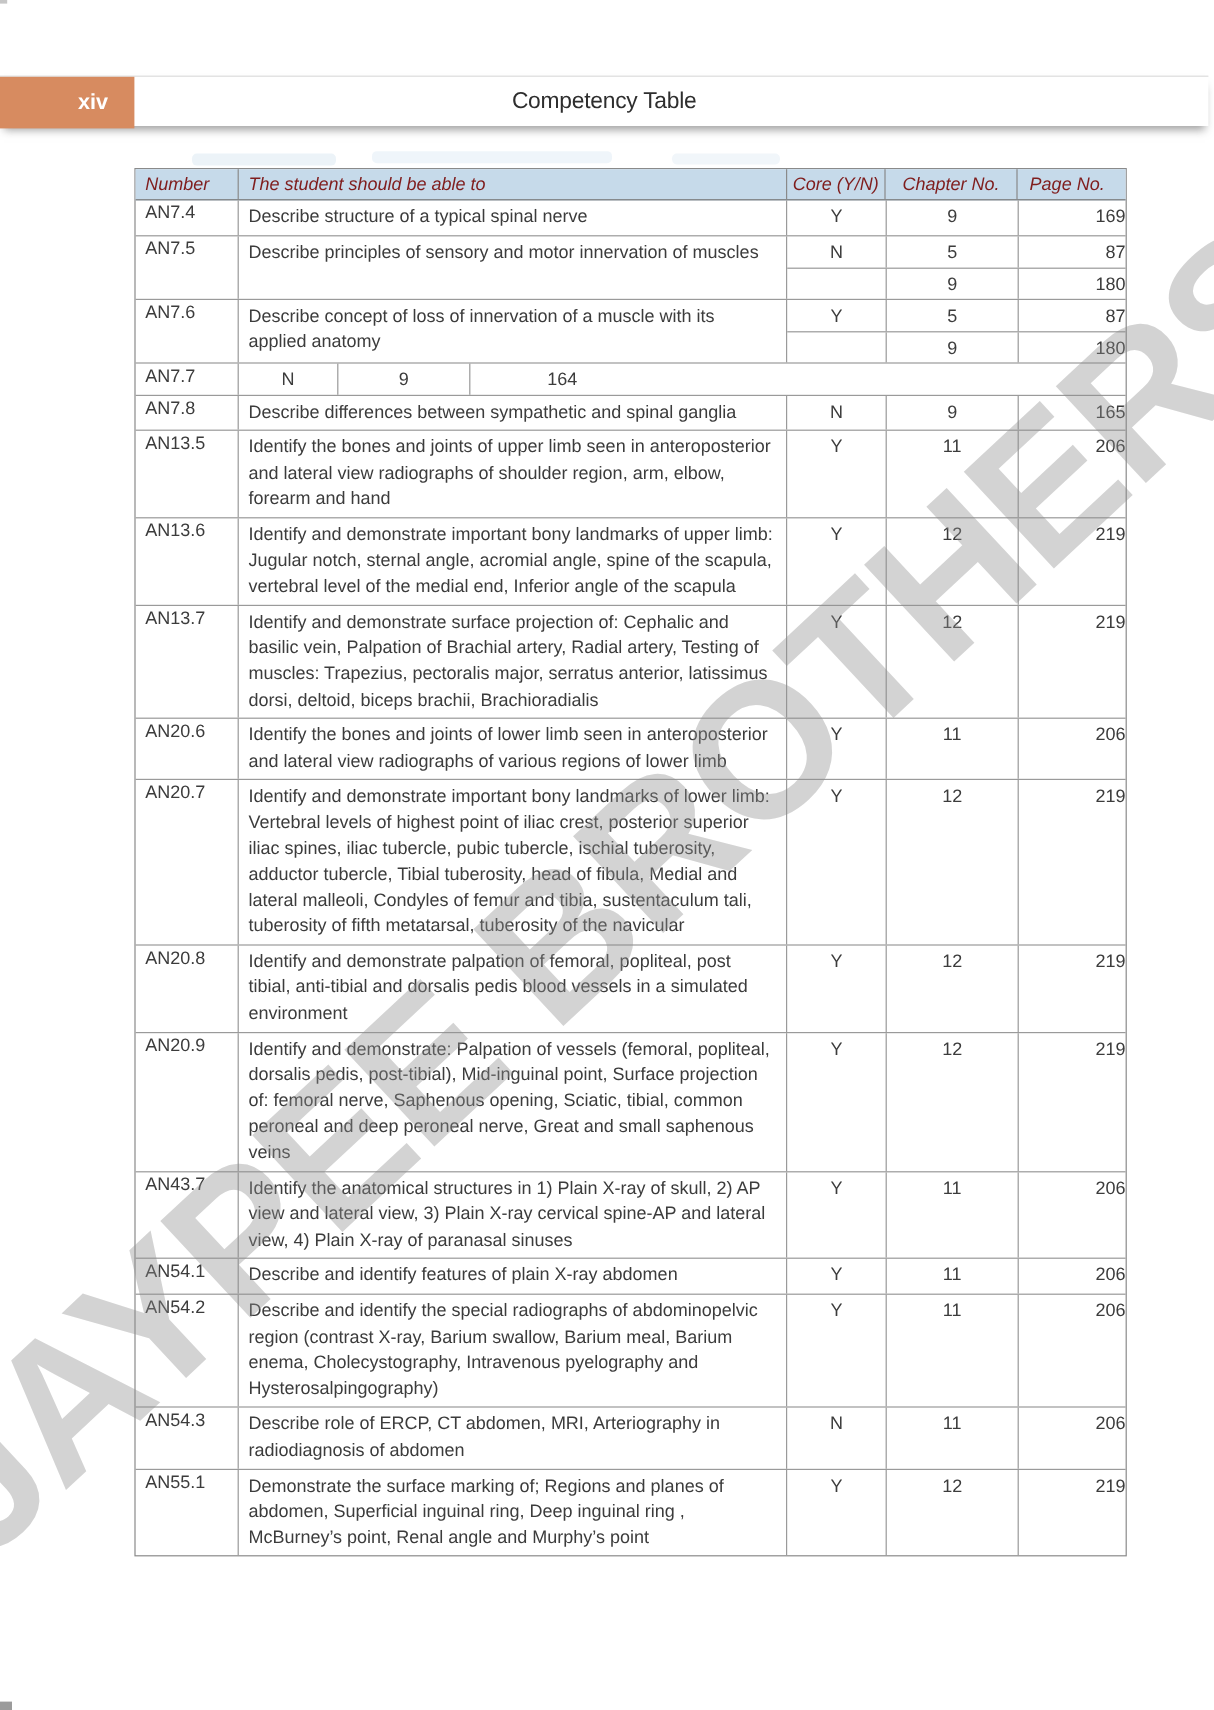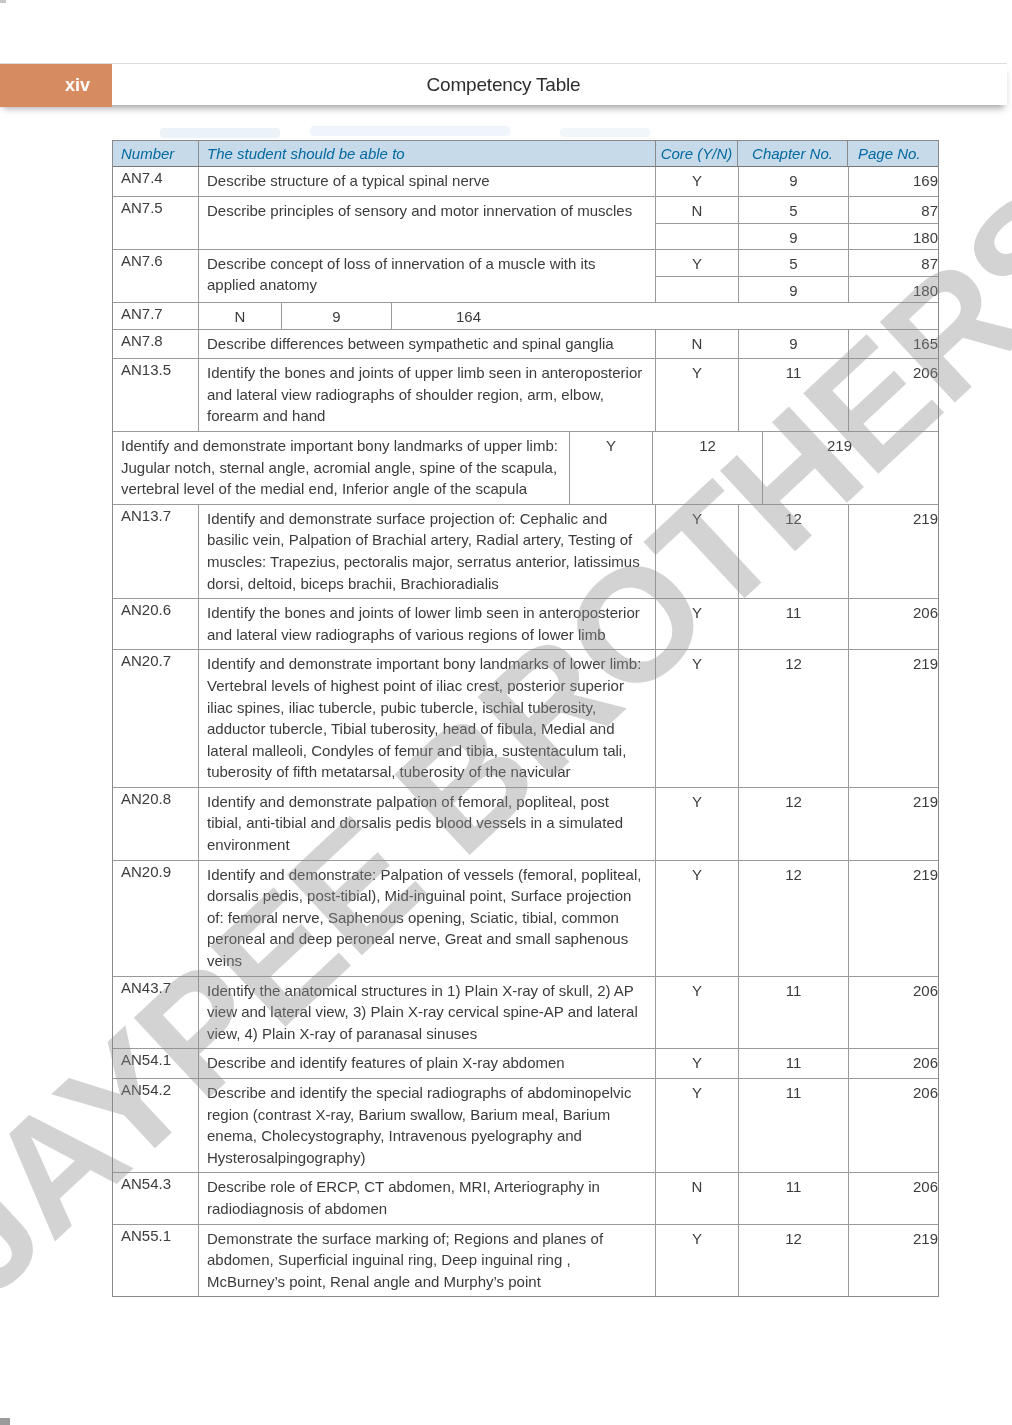--- a/index.html
+++ b/index.html
@@ -63,21 +63,21 @@
   .comp-table {
     position:absolute; left:112px; top:140px; width:827px;
     border:1px solid #8a8a8a;
     font-size:15px; color:#3c3c3c;
     z-index:1;
     background:transparent;
   }
   .thead {
     display:flex; height:26px; background:#c6daea;
     border-bottom:1px solid #777777;
-    font-style:italic; color:#0369a1; font-size:15px;
+    font-style:italic; color:#7f1d1d; font-size:15px;
     align-items:center;
     text-align:center;
   }
   .thead .hc { height:100%; display:flex; align-items:center; }
   .hc-number   { width:86px;  padding-left:8px;  border-right:1px solid #8a8a8a; }
   .hc-desc     { width:457px; padding-left:8px;  border-right:1px solid #8a8a8a; }
   .hc-core     { width:82px;  justify-content:center; border-right:1px solid #8a8a8a; }
   .hc-chapter  { width:110px; justify-content:center; border-right:1px solid #8a8a8a; }
   .hc-page     { width:90px;  padding-left:10px; }
 
@@ -200,20 +200,21 @@
           <div class="cell-desc">Identify the bones and joints of upper limb seen in anteroposterior and lateral view radiographs of shoulder region, arm, elbow, forearm and hand</div>
           <div class="right-group">
             <div class="sub-row">
               <div class="cell-core">Y</div>
               <div class="cell-chapter">11</div>
               <div class="cell-page">206</div>
             </div>
           </div>
         </div>
         <div class="row">
+          <div class="cell-number">AN13.6</div>
           <div class="cell-desc">Identify and demonstrate important bony landmarks of upper limb: Jugular notch, sternal angle, acromial angle, spine of the scapula, vertebral level of the medial end, Inferior angle of the scapula</div>
           <div class="right-group">
             <div class="sub-row">
               <div class="cell-core">Y</div>
               <div class="cell-chapter">12</div>
               <div class="cell-page">219</div>
             </div>
           </div>
         </div>
         <div class="row">

